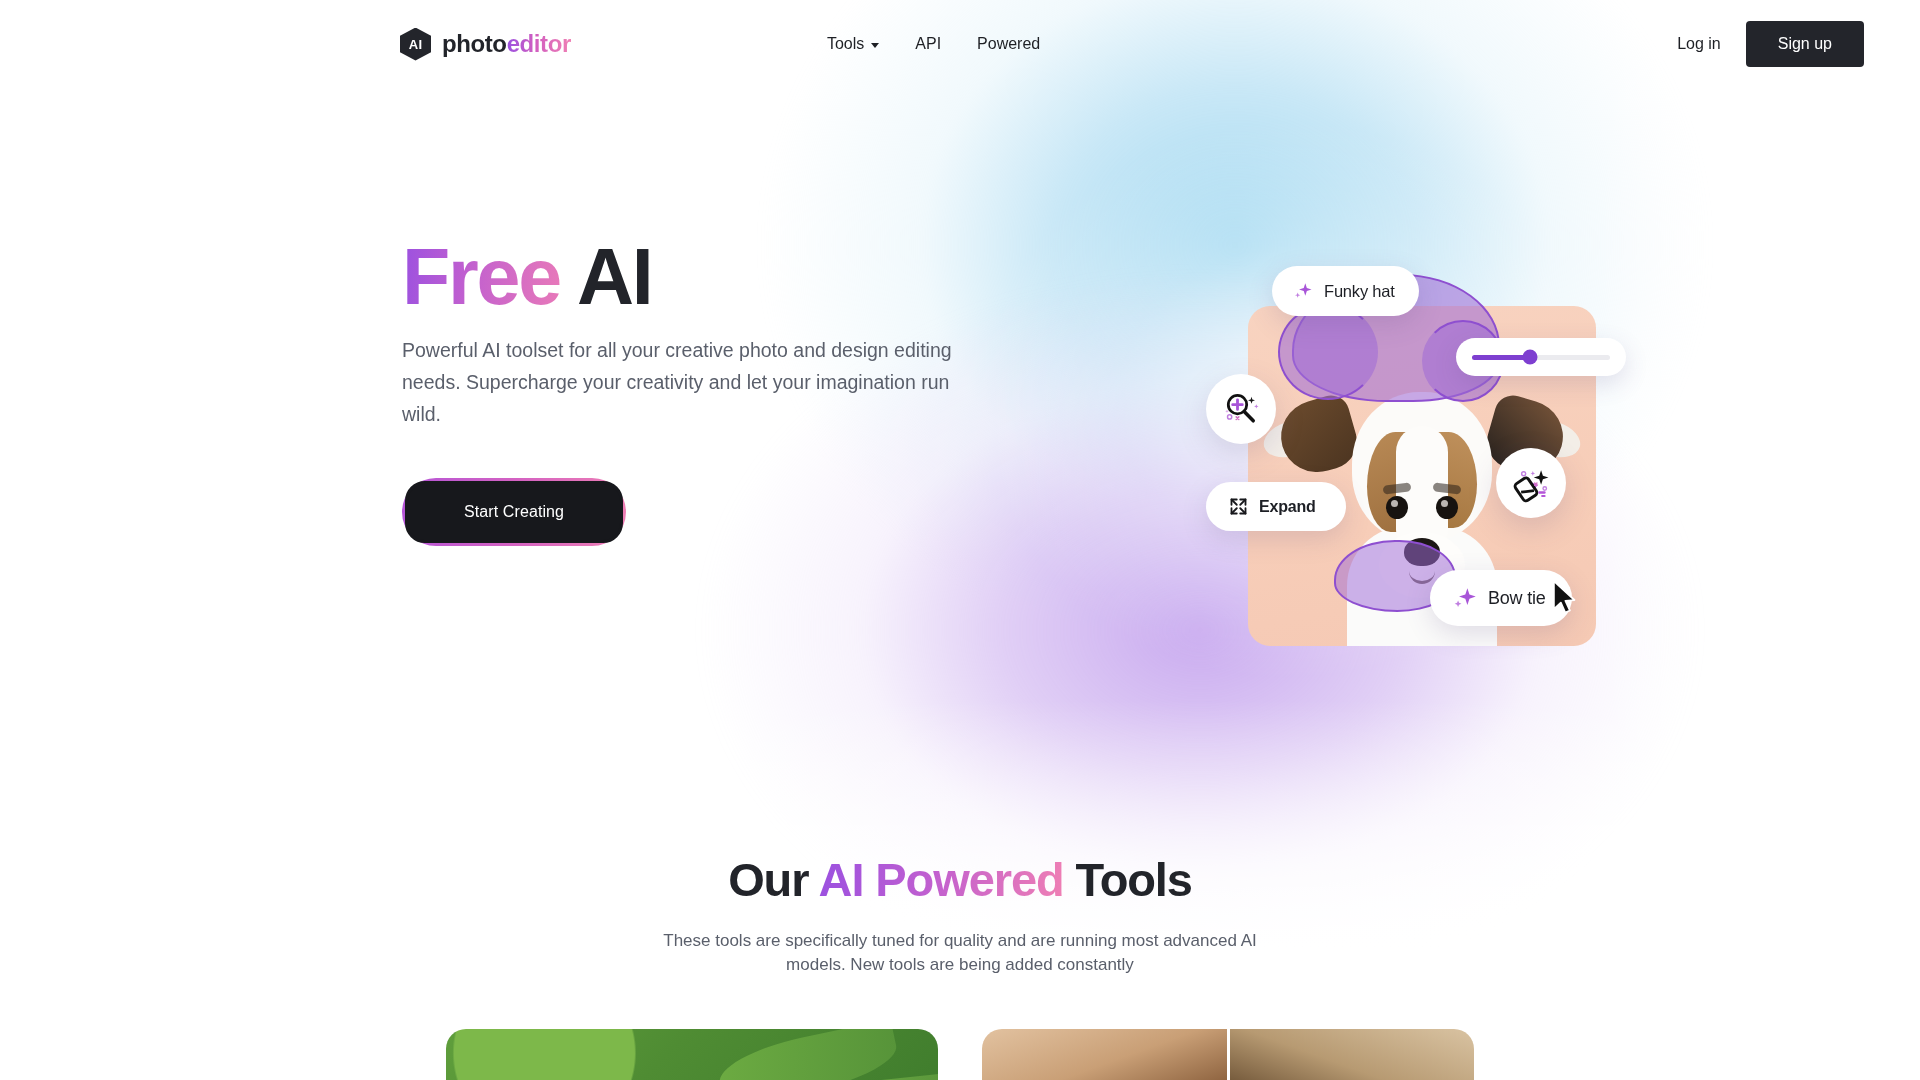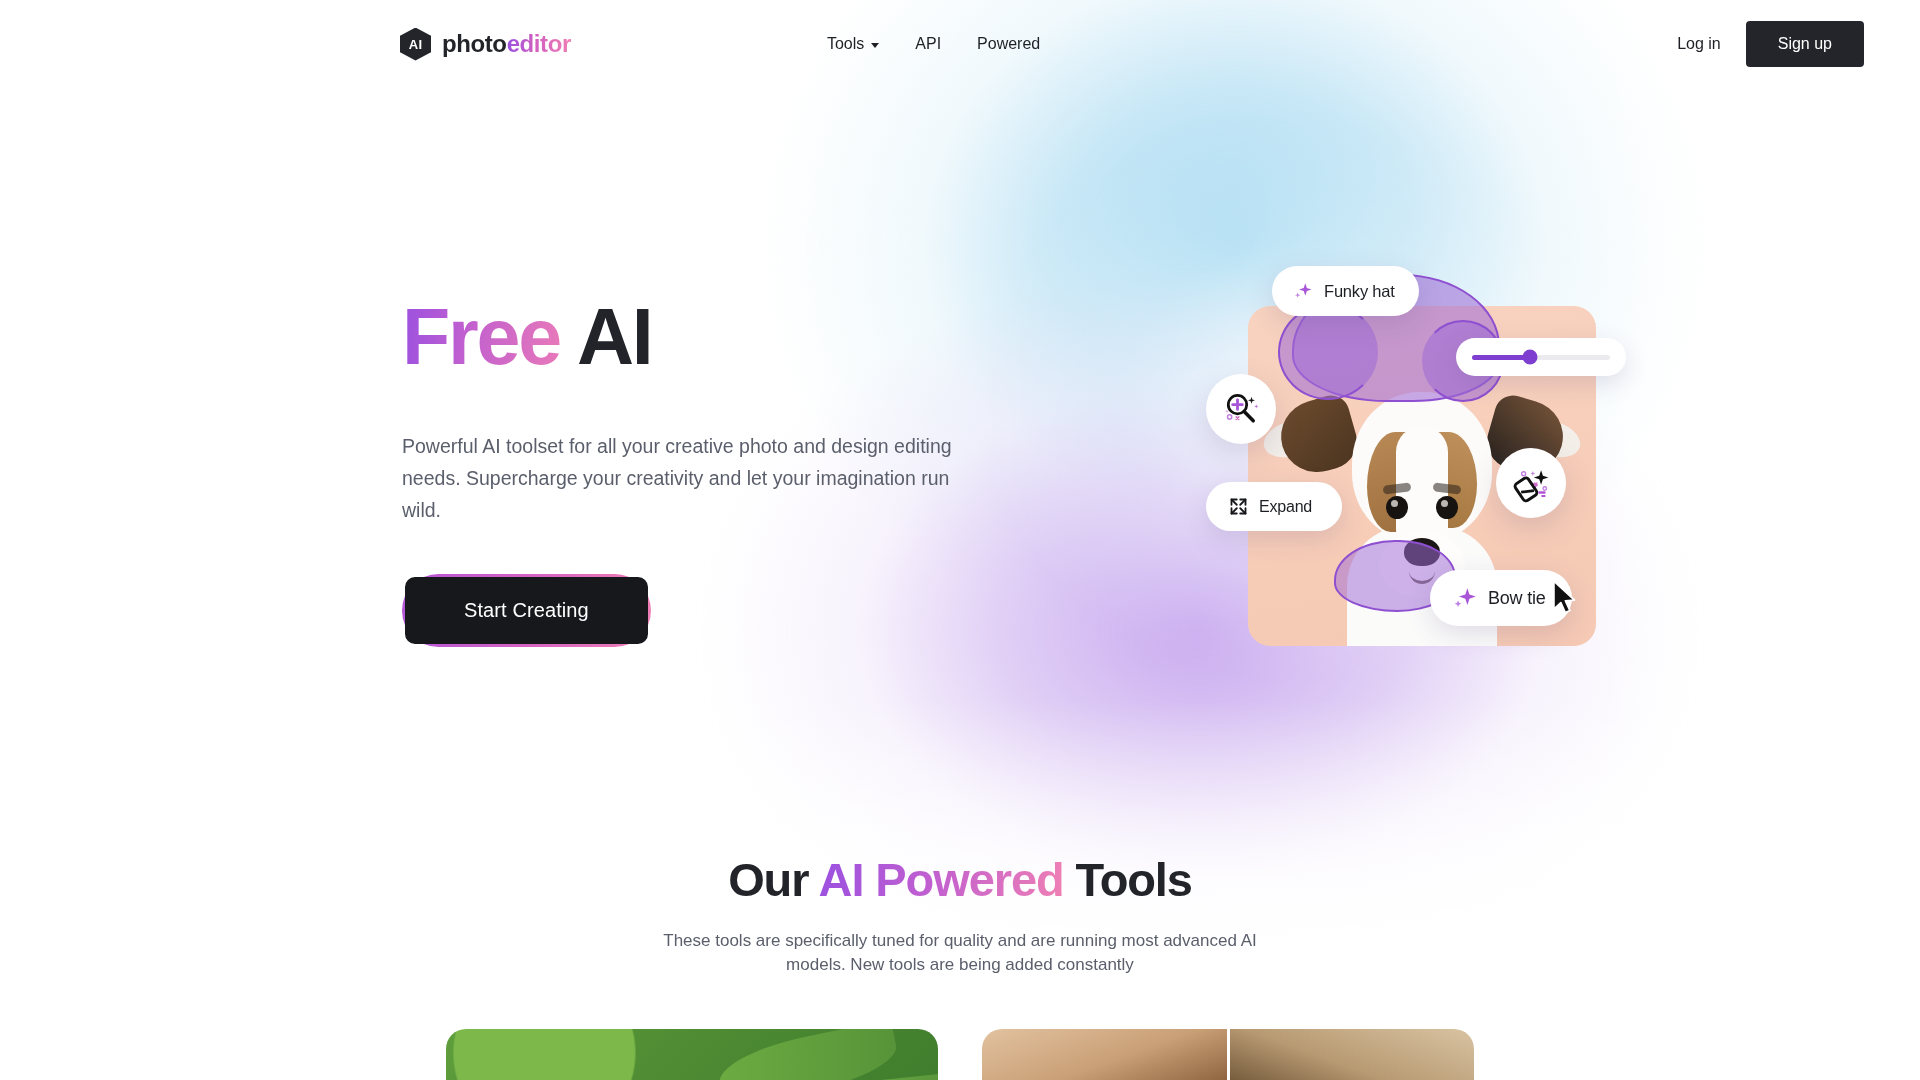--- a/index.html
+++ b/index.html
@@ -72,43 +72,43 @@
     margin-top:2px;
   }
   .header-right { margin-left:auto; display:flex; align-items:center; gap:25px; }
   .login { font-size:16px; color:#1e2025; cursor:pointer; }
   .signup {
     background:#23252b; color:#fff; font-size:16px; font-weight:500;
     border:none; border-radius:4px; padding:14px 32px; cursor:pointer;
   }
 
   
-  .hero { display:flex; padding:48px 8px 0 402px;align-items:center; }
+  .hero { display:flex; padding:48px 8px 0 402px; }
   .hero-left { width:620px; padding-top:100px; }
   h1 {
     font-size:79px; line-height:82px; font-weight:700;
     letter-spacing:-2.2px; color:#22242a;
   }
   h1 .grad {
     background:linear-gradient(95deg,#9b51e0 0%,#c05fd0 40%,#e879b9 100%);
     -webkit-background-clip:text; background-clip:text; color:transparent;
   }
   .hero-sub {
-    margin-top:52px; font-size:19.5px; line-height:32px;
+    margin-top:16px; font-size:19.5px; line-height:32px;
     color:#5a5f6b; max-width:576px; font-weight:400;
   }
   .cta-wrap { margin-top:48px; display:inline-block; }
   .cta {
     position:relative; display:inline-flex; align-items:center; justify-content:center;
     background:linear-gradient(95deg,#b455d8 0%,#d462c2 50%,#ef7fb4 100%);
     padding:3px; border-radius:40px; cursor:pointer; border:none;
   }
   .cta-inner {
-    background:#17181c; color:#fff; font-size:20px; font-weight:500;
-    border-radius:10px; padding:19px 56px; letter-spacing:.1px;
+    background:#17181c; color:#fff; font-size:16px; font-weight:500;
+    border-radius:20px; padding:19px 56px; letter-spacing:.1px;
     border:3px solid #17181c;
   }
 
   
   .hero-art { position:relative; width:640px; height:560px; margin-left:24px; margin-top:10px; }
   .photo-card {
     position:absolute; left:202px; top:160px; width:348px; height:340px;
     background:linear-gradient(170deg,#f8d3c0 0%,#f7cdb8 60%,#f5c9b4 100%);
     border-radius:22px; overflow:hidden;
   }
@@ -205,21 +205,21 @@
     position:absolute; background:#fff; border-radius:30px;
     display:flex; align-items:center; gap:10px;
     box-shadow:0 8px 26px rgba(90,70,130,.17);
     z-index:6;
   }
   .chip-funky { left:226px; top:120px; padding:14px 24px 14px 20px; }
   .chip-bow   { left:384px; top:424px; padding:15px 26px 15px 22px; }
   .chip-expand{ left:160px; top:336px; padding:14px 30px 14px 22px; }
   .chip-label { font-size:16.5px; font-weight:400; color:#1d1f25; letter-spacing:-.2px; }
   .chip-label.big { font-size:18px; }
-  .chip-label.reg { font-weight:400; font-size:16px; }
+  .chip-label.reg { font-weight:700; font-size:16px; }
 
   .badge {
     position:absolute; background:#fff; border-radius:50%;
     display:flex; align-items:center; justify-content:center;
     box-shadow:0 10px 30px rgba(90,70,130,.18); z-index:6;
   }
   .badge-zoom { left:160px; top:228px; width:70px; height:70px; }
   .badge-wand { left:450px; top:302px; width:70px; height:70px; }
 
   .slider-pill {

